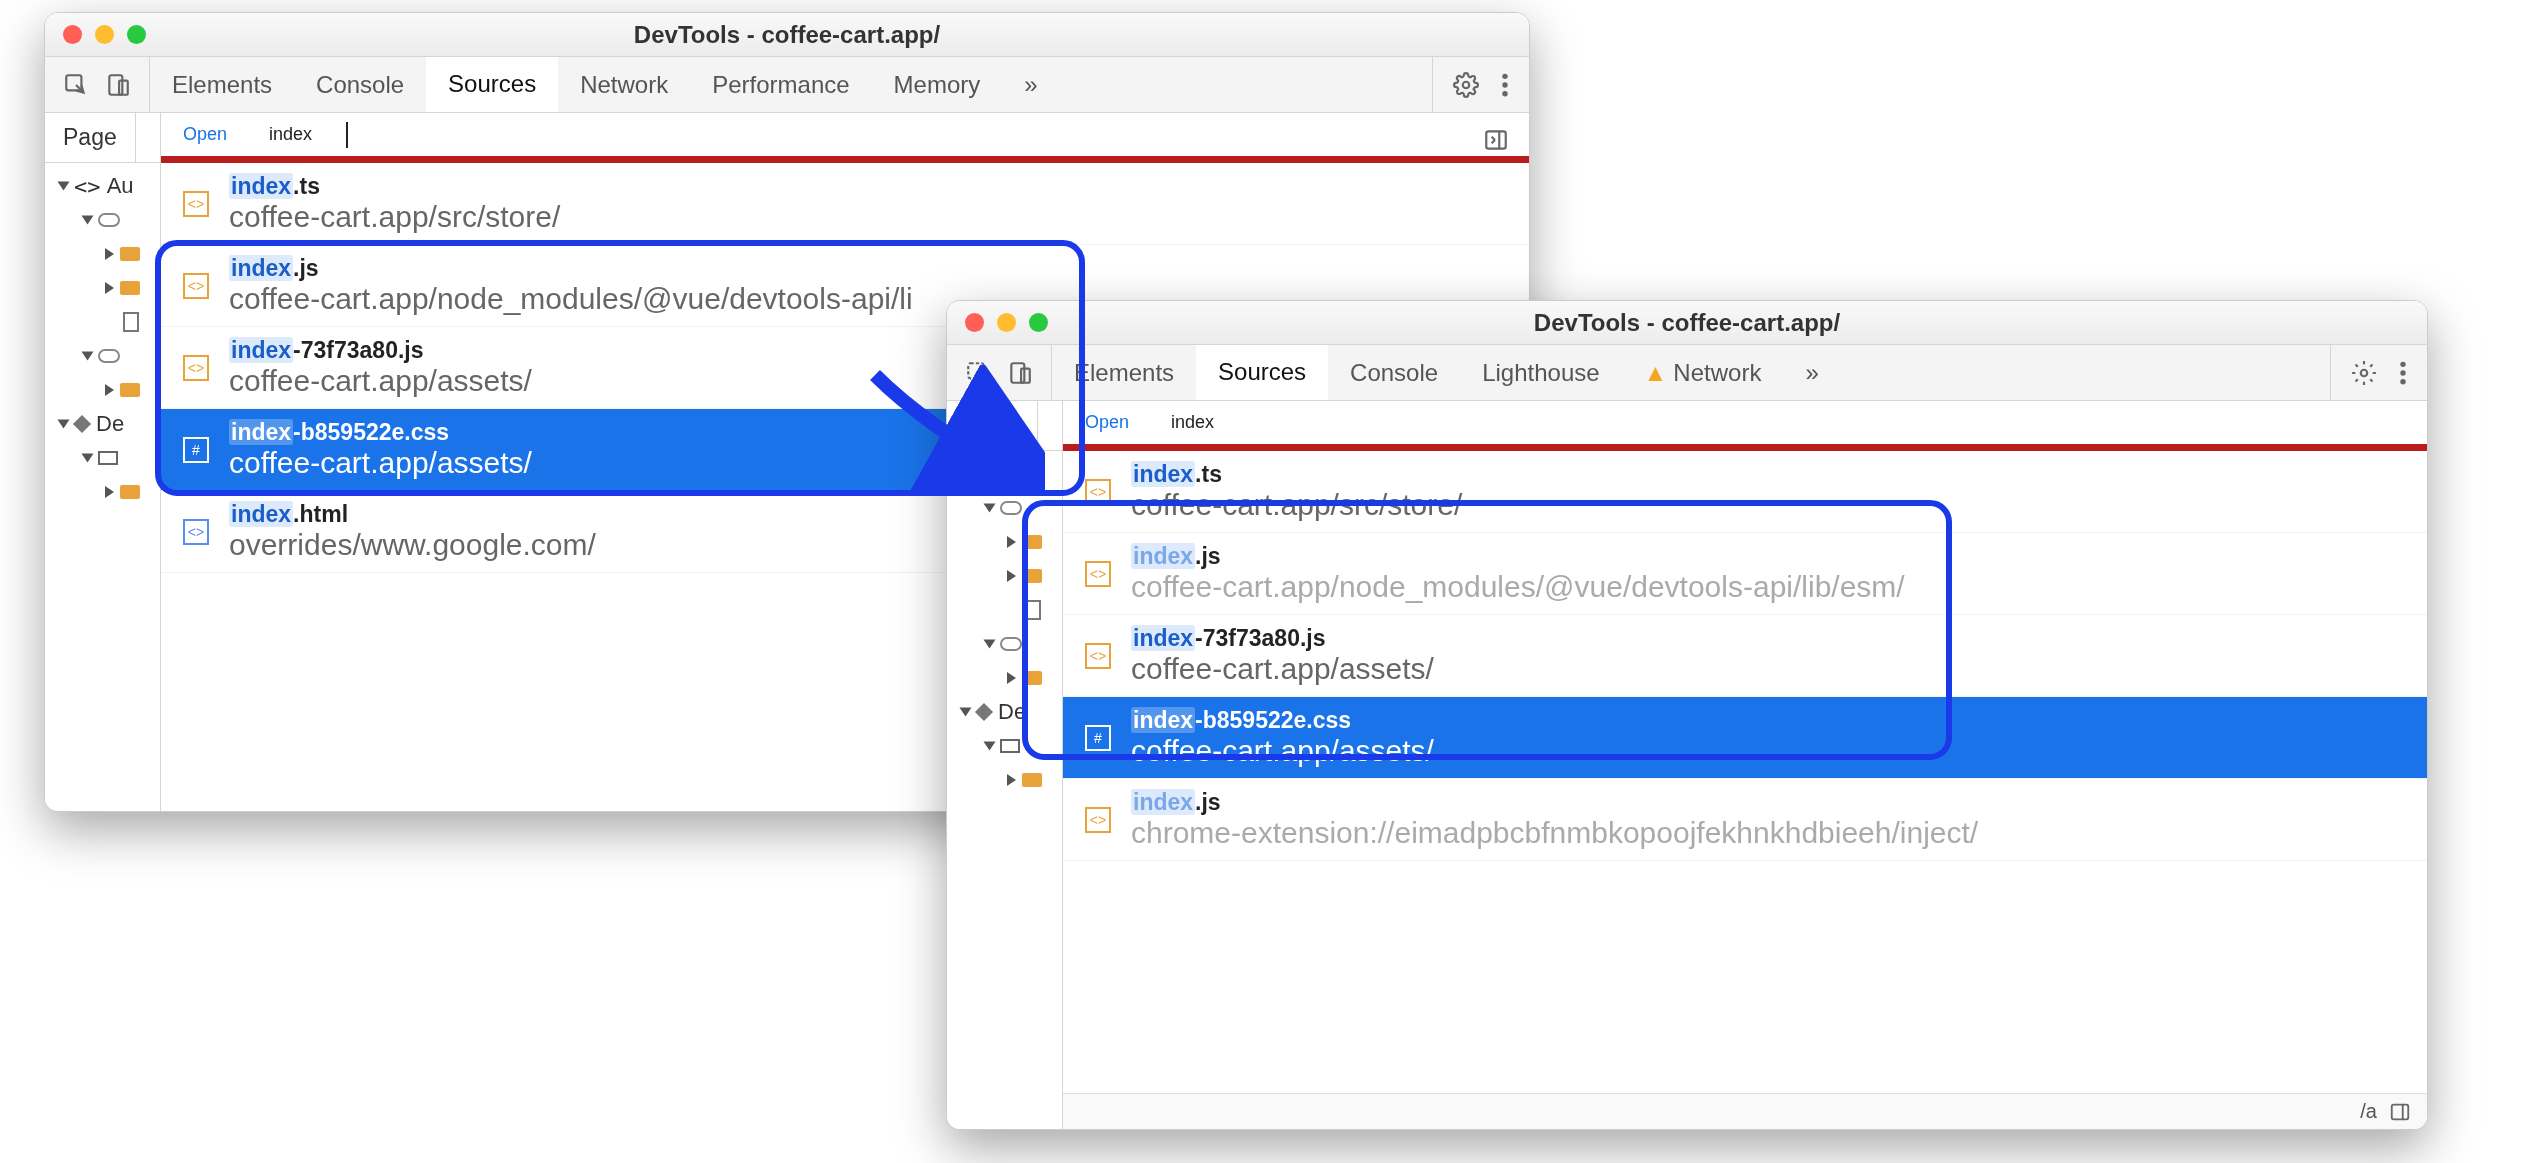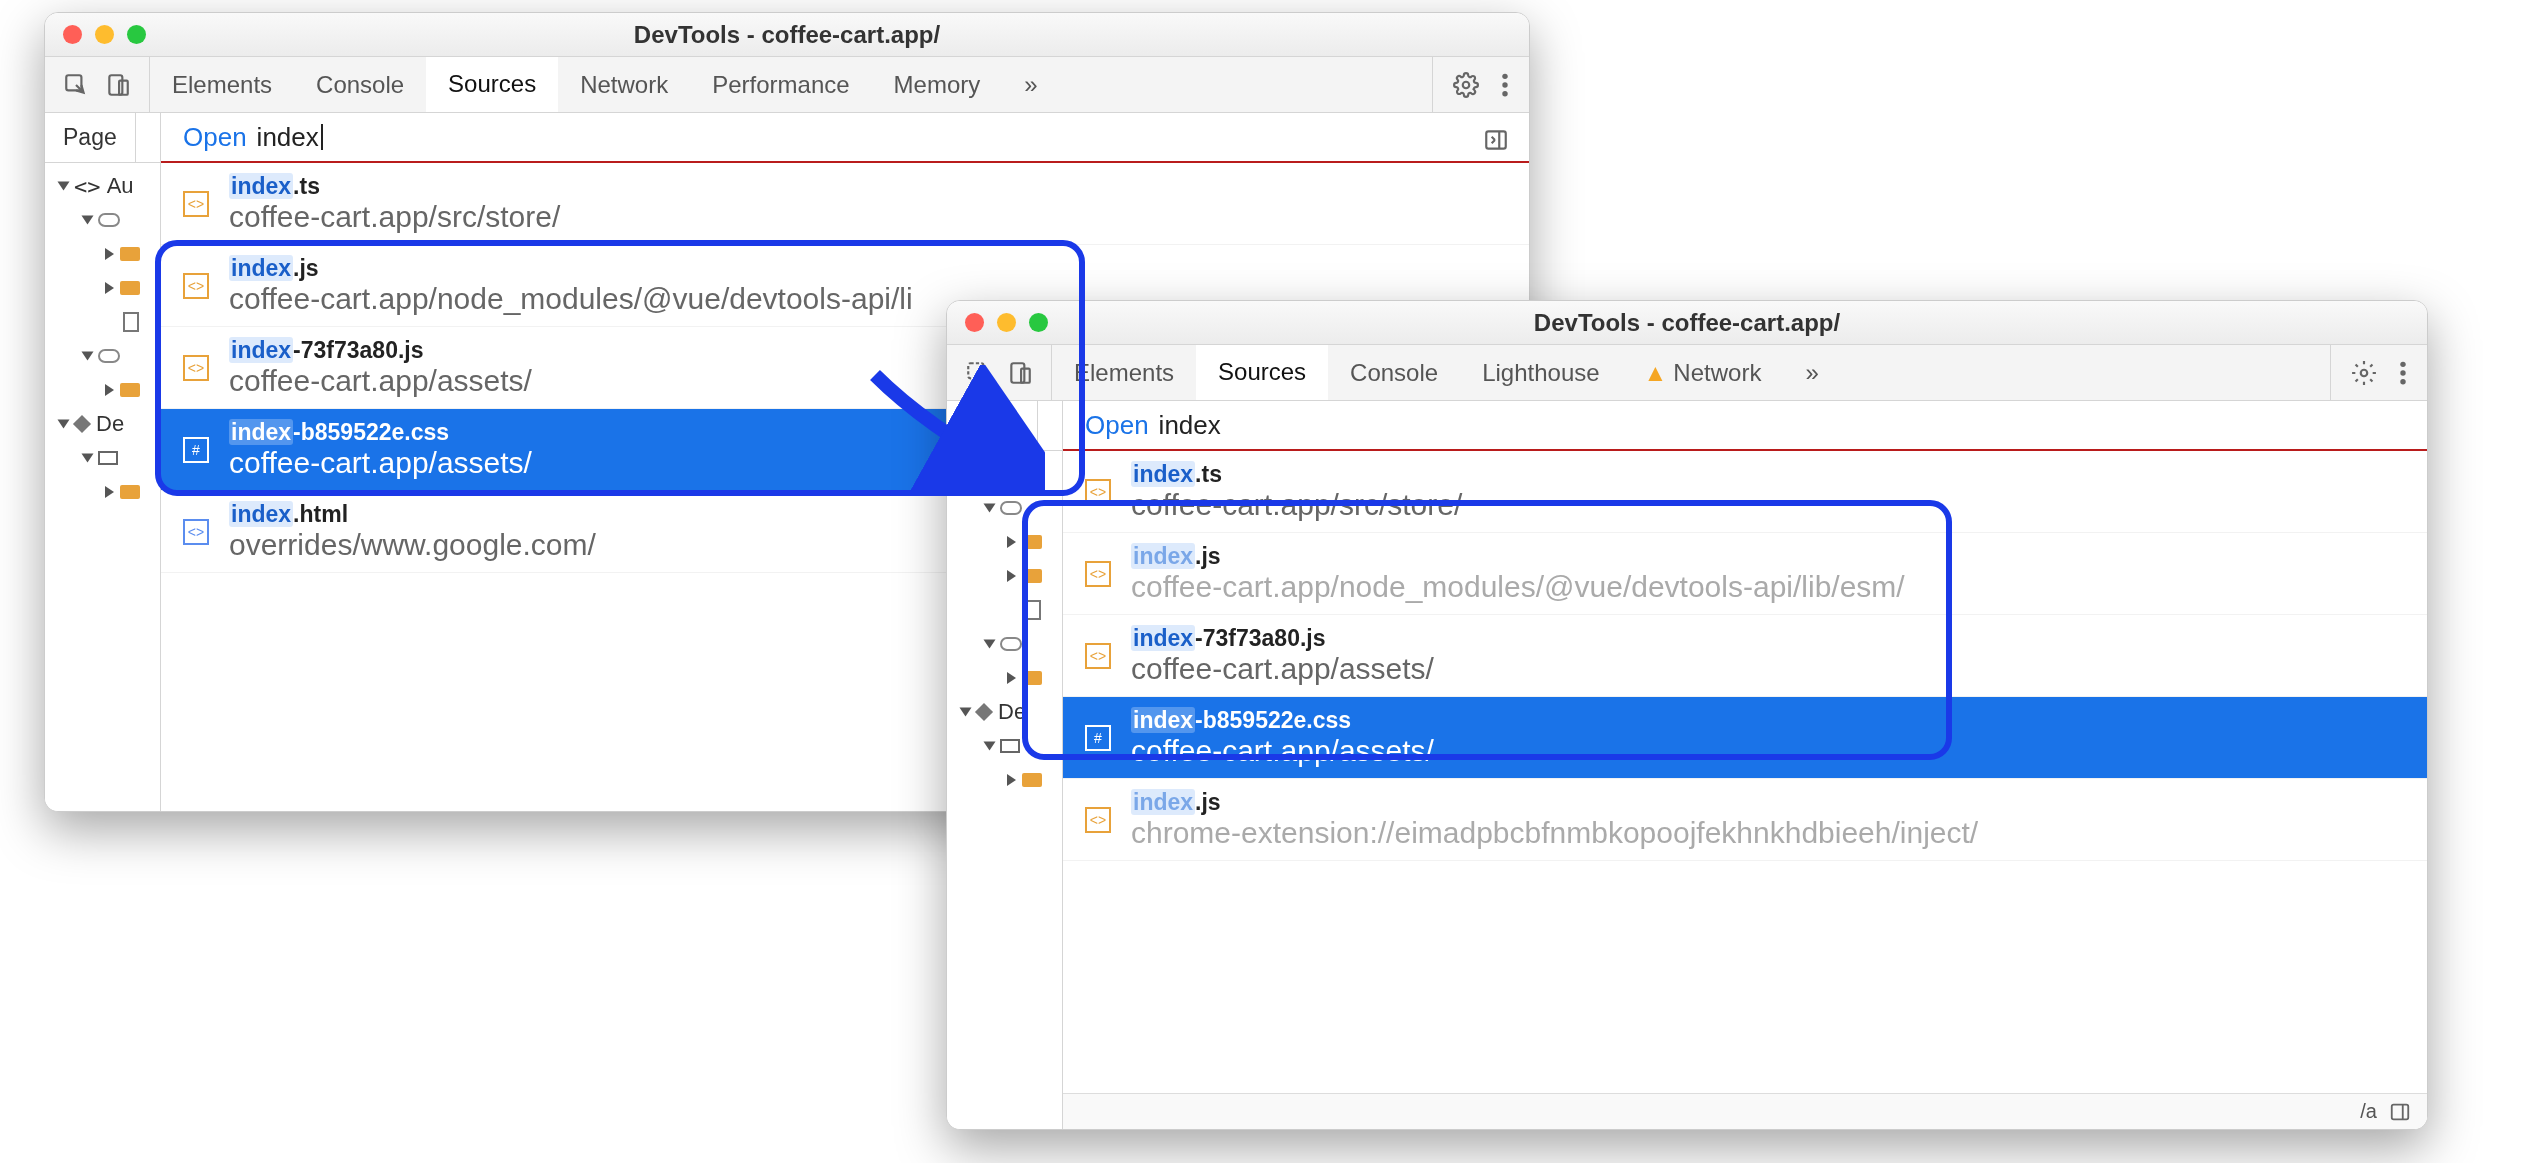--- a/index.html
+++ b/index.html
@@ -32,21 +32,21 @@
   .tri.down{ transform:rotate(90deg); }
   .ico-cloud{ width:22px;height:14px;border:2px solid #888;border-radius:10px;margin-right:6px;}
   .ico-folder{ width:20px;height:14px;background:#e8a23a;border-radius:2px;margin-right:6px;}
   .ico-cube{ width:16px;height:16px;background:#777;margin-right:6px;transform:rotate(45deg) scale(.8);}
   .ico-rect{ width:20px;height:14px;border:2px solid #666;margin-right:6px;}
   .ico-page{ width:16px;height:20px;border:2px solid #777;margin-right:6px;}
   .indent1{padding-left:14px;} .indent2{padding-left:38px;} .indent3{padding-left:60px;}
 
   .main-col { flex:1; position:relative; background:#fff; }
   .content-icons { position:absolute; right:16px; top:10px; display:flex; gap:14px; color:#666;}
-  .open-bar { height:50px; display:flex; align-items:center; padding:0 22px; font-size:26px; border-bottom:2px solid #b91c1c; }
+  .open-bar { height:50px; display:flex; align-items:center; padding:0 22px; font-size:18px; border-bottom:7px solid #b91c1c;gap:32px; }
   .open-label { color:#1a73e8; margin-right:10px; }
   .open-query { color:#222; }
   .cursor { display:inline-block; width:2px; height:26px; background:#222; vertical-align:middle; margin-left:2px;}
 
   .results { }
   .result { display:flex; align-items:center; padding:10px 22px; gap:20px; border-bottom:1px solid #f2f2f2; }
   .result.selected { background:#1a73e8; color:#fff; }
   .result .ficon { width:26px; height:26px; border:2px solid #e8a23a; display:flex; align-items:center; justify-content:center; font-size:14px; color:#e8a23a; flex-shrink:0;}
   .result .ficon.css { border-color:#fff; color:#fff;}
   .result .ficon.html { border-color:#5b8def; color:#5b8def;}

